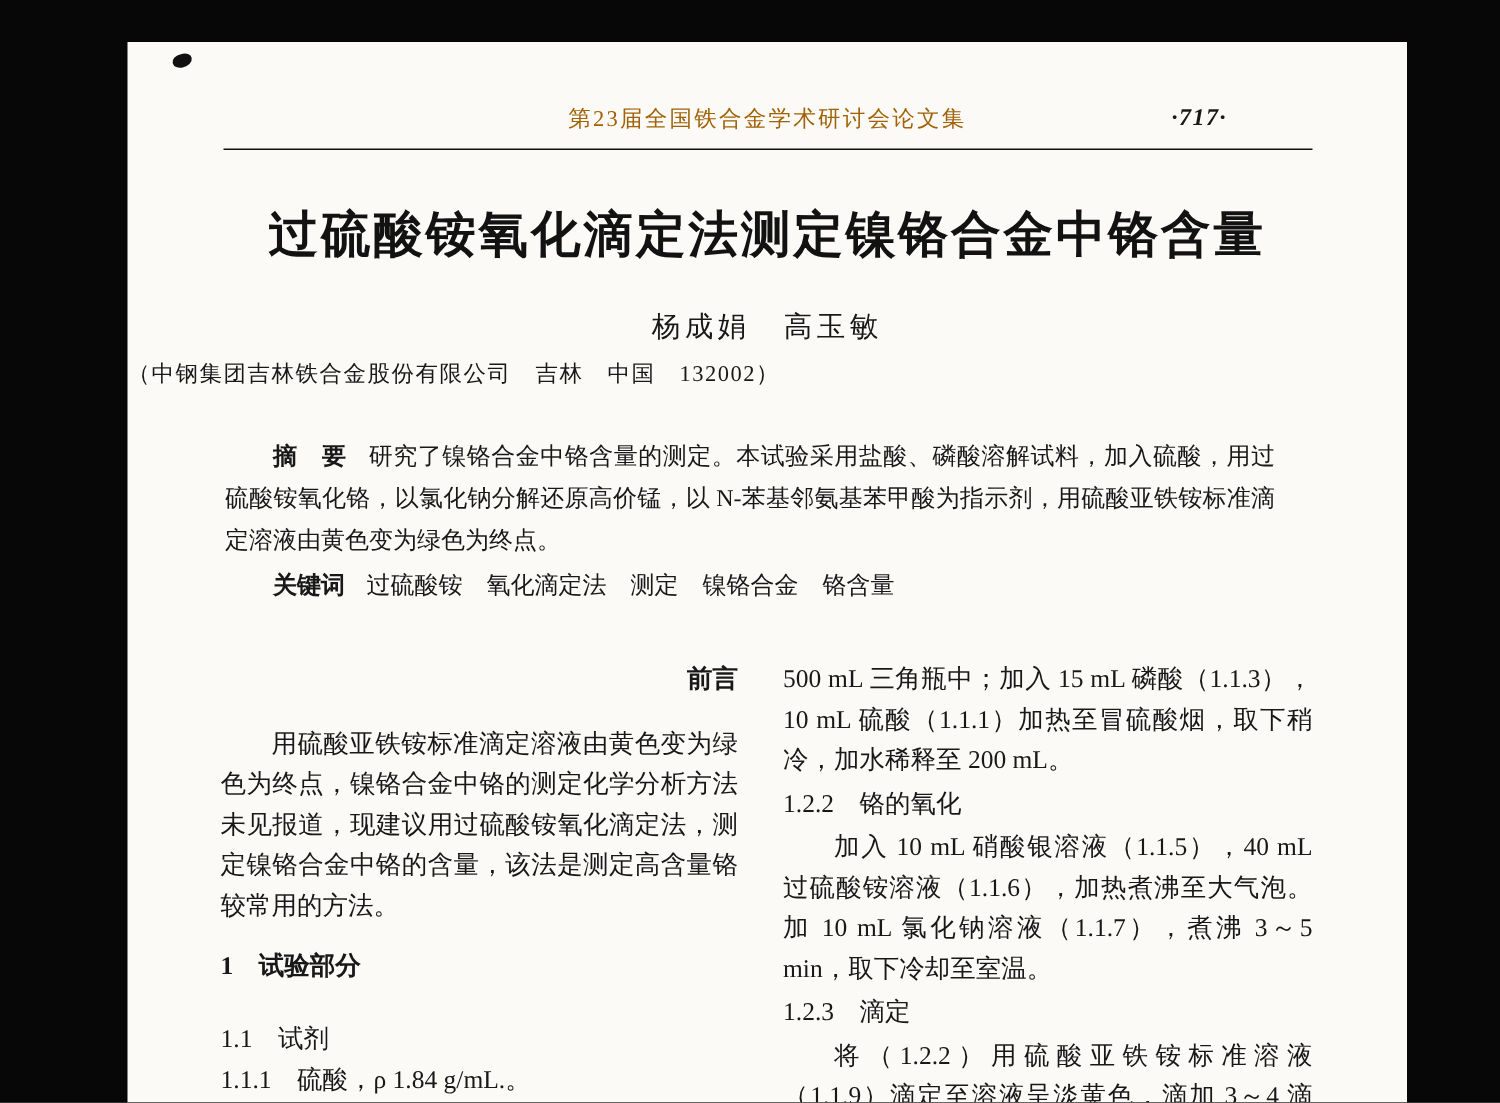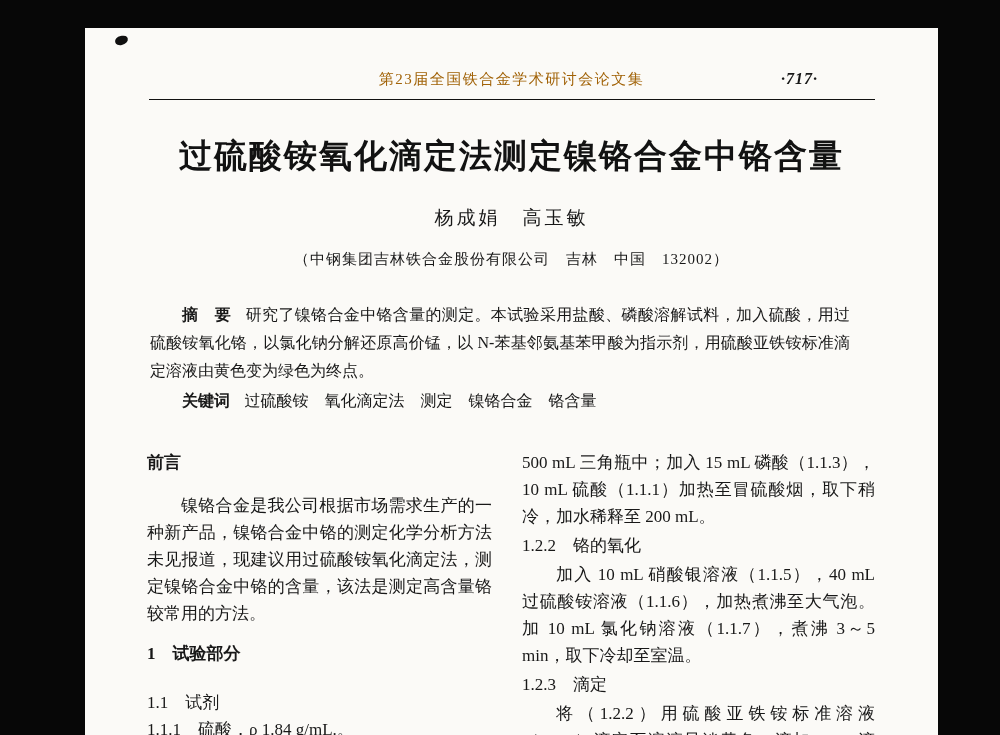--- a/index.html
+++ b/index.html
@@ -72,22 +72,22 @@
     color: #121212;
     font-family: Liberation Mono, monospace;
   }
   .authors {
     margin-top: 26px;
     text-align: center;
     font-size: 19px;
     letter-spacing: 3px;
   }
   .affiliation {
-    margin-top: 19px;
-    text-align: center;
+    margin-top: 9px;
+    text-align: left;
     font-size: 15px;
     letter-spacing: 1px;
   }
   .abstract-block {
     margin: 32px 88px 0 65px;
     font-size: 16px;
     line-height: 28px;
     text-align: justify;
   }
   .abstract-par { text-indent: 2em; margin: 0; }
@@ -109,21 +109,21 @@
     font-size: 17px;
     line-height: 27px;
     text-align: justify;
   }
   .col-left  { max-width: 345px; }
   .col-right { max-width: 368px; }
   .sec-heading {
     font-weight: bold;
     font-size: 17px;
     margin: 0 0 16px 0;
-    text-align: left;
+    text-align: right;
   }
   .sec-heading-2 {
     font-weight: bold;
     font-size: 17px;
     margin: 13px 0 0 0;
     text-align: left;
   }
   .sub-heading {
     font-weight: normal;
     margin: 22px 0 0 0;
@@ -157,21 +157,21 @@
     <div class="abstract-block">
       <p class="abstract-par"><span class="bold">摘　要</span><span class="kw-sep"></span><span>研究了镍铬合金中铬含量的测定。本试验采用盐酸、磷酸溶解试料，加入硫酸，用过硫酸铵氧化铬，以氯化钠分解还原高价锰，以 N-苯基邻氨基苯甲酸为指示剂，用硫酸亚铁铵标准滴定溶液由黄色变为绿色为终点。</span></p>
     </div>
 
     <div class="keywords-line"><span class="bold">关键词</span><span class="kw-sep"></span><span>过硫酸铵　氧化滴定法　测定　镍铬合金　铬含量</span></div>
 
     <div class="columns">
 
       <div class="col col-left">
         <p class="sec-heading">前言</p>
-        <p class="body-par">镍铬合金是我公司根据市场需求生产的一种新产品，镍铬合金中铬的测定化学分析方法未见报道，现建议用过硫酸铵氧化滴定法，测定镍铬合金中铬的含量，该法是测定高含量铬较常用的方法。</p>
+        <p class="body-par">用硫酸亚铁铵标准滴定溶液由黄色变为绿色为终点，镍铬合金中铬的测定化学分析方法未见报道，现建议用过硫酸铵氧化滴定法，测定镍铬合金中铬的含量，该法是测定高含量铬较常用的方法。</p>
         <p class="sec-heading-2">1　试验部分</p>
         <p class="sub-heading">1.1　试剂</p>
         <p class="num-line">1.1.1　硫酸，ρ 1.84 g/mL.。</p>
 
       </div>
 
       <div class="col col-right">
         <p class="body-par-cont">500 mL 三角瓶中；加入 15 mL 磷酸（1.1.3），10 mL 硫酸（1.1.1）加热至冒硫酸烟，取下稍冷，加水稀释至 200 mL。</p>
         <p class="sub-line">1.2.2　铬的氧化</p>
         <p class="body-par">加入 10 mL 硝酸银溶液（1.1.5），40 mL 过硫酸铵溶液（1.1.6），加热煮沸至大气泡。加 10 mL 氯化钠溶液（1.1.7），煮沸 3～5 min，取下冷却至室温。</p>

